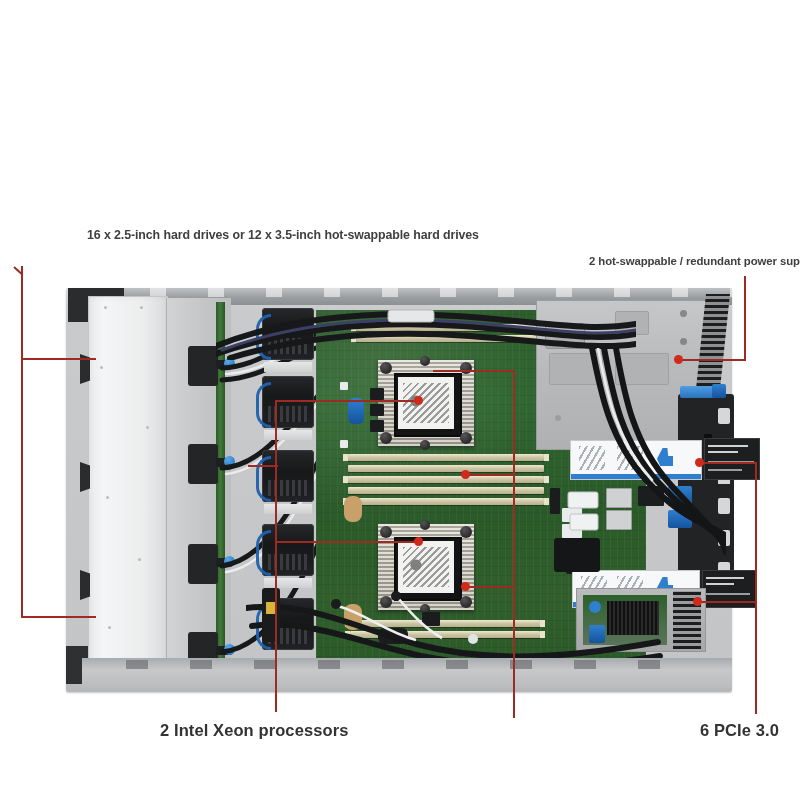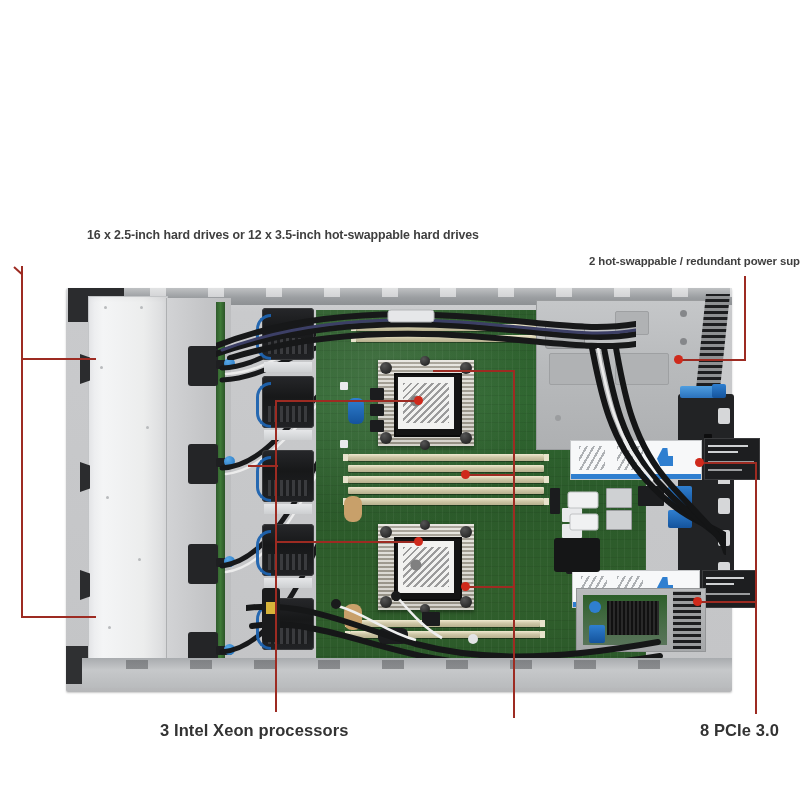--- a/index.html
+++ b/index.html
@@ -525,28 +525,28 @@
   <div class="ld ldv" style="left:21px;top:266px;height:352px;"></div>
   <div class="ld ldh" style="left:21px;top:358px;width:75px;"></div>
   <div class="ld ldh" style="left:21px;top:616px;width:75px;"></div>
   <div class="ld ldh" style="left:14px;top:266px;width:10px;transform:rotate(42deg);transform-origin:left center;"></div>
 
   <div class="anno small" id="anno-psu">2 hot-swappable / redundant power supplies</div>
   <div class="ld ldv" style="left:744px;top:276px;height:84px;"></div>
   <div class="ld ldh" style="left:678px;top:359px;width:68px;"></div>
   <div class="dot" style="left:674px;top:355px;"></div>
 
-  <div class="anno big" id="anno-pcie">8 PCIe 3.0</div>
+  <div class="anno big" id="anno-pcie">6 PCIe 3.0</div>
   <div class="ld ldv" style="left:755px;top:462px;height:252px;"></div>
   <div class="ld ldh" style="left:700px;top:462px;width:57px;"></div>
   <div class="dot" style="left:695px;top:458px;"></div>
   <div class="ld ldh" style="left:698px;top:601px;width:59px;"></div>
   <div class="dot" style="left:693px;top:597px;"></div>
 
-  <div class="anno big" id="anno-cpu">3 Intel Xeon processors</div>
+  <div class="anno big" id="anno-cpu">2 Intel Xeon processors</div>
   <div class="ld ldv" style="left:275px;top:400px;height:312px;"></div>
   <div class="ld ldh" style="left:275px;top:400px;width:145px;"></div>
   <div class="dot" style="left:414px;top:396px;"></div>
   <div class="ld ldh" style="left:275px;top:541px;width:145px;"></div>
   <div class="dot" style="left:414px;top:537px;"></div>
   <div class="ld ldh" style="left:248px;top:465px;width:30px;"></div>
   <div class="ld ldv" style="left:248px;top:465px;height:2px;"></div>
 
   <div class="ld ldv" style="left:513px;top:370px;height:348px;"></div>
   <div class="ld ldh" style="left:433px;top:370px;width:82px;"></div>

